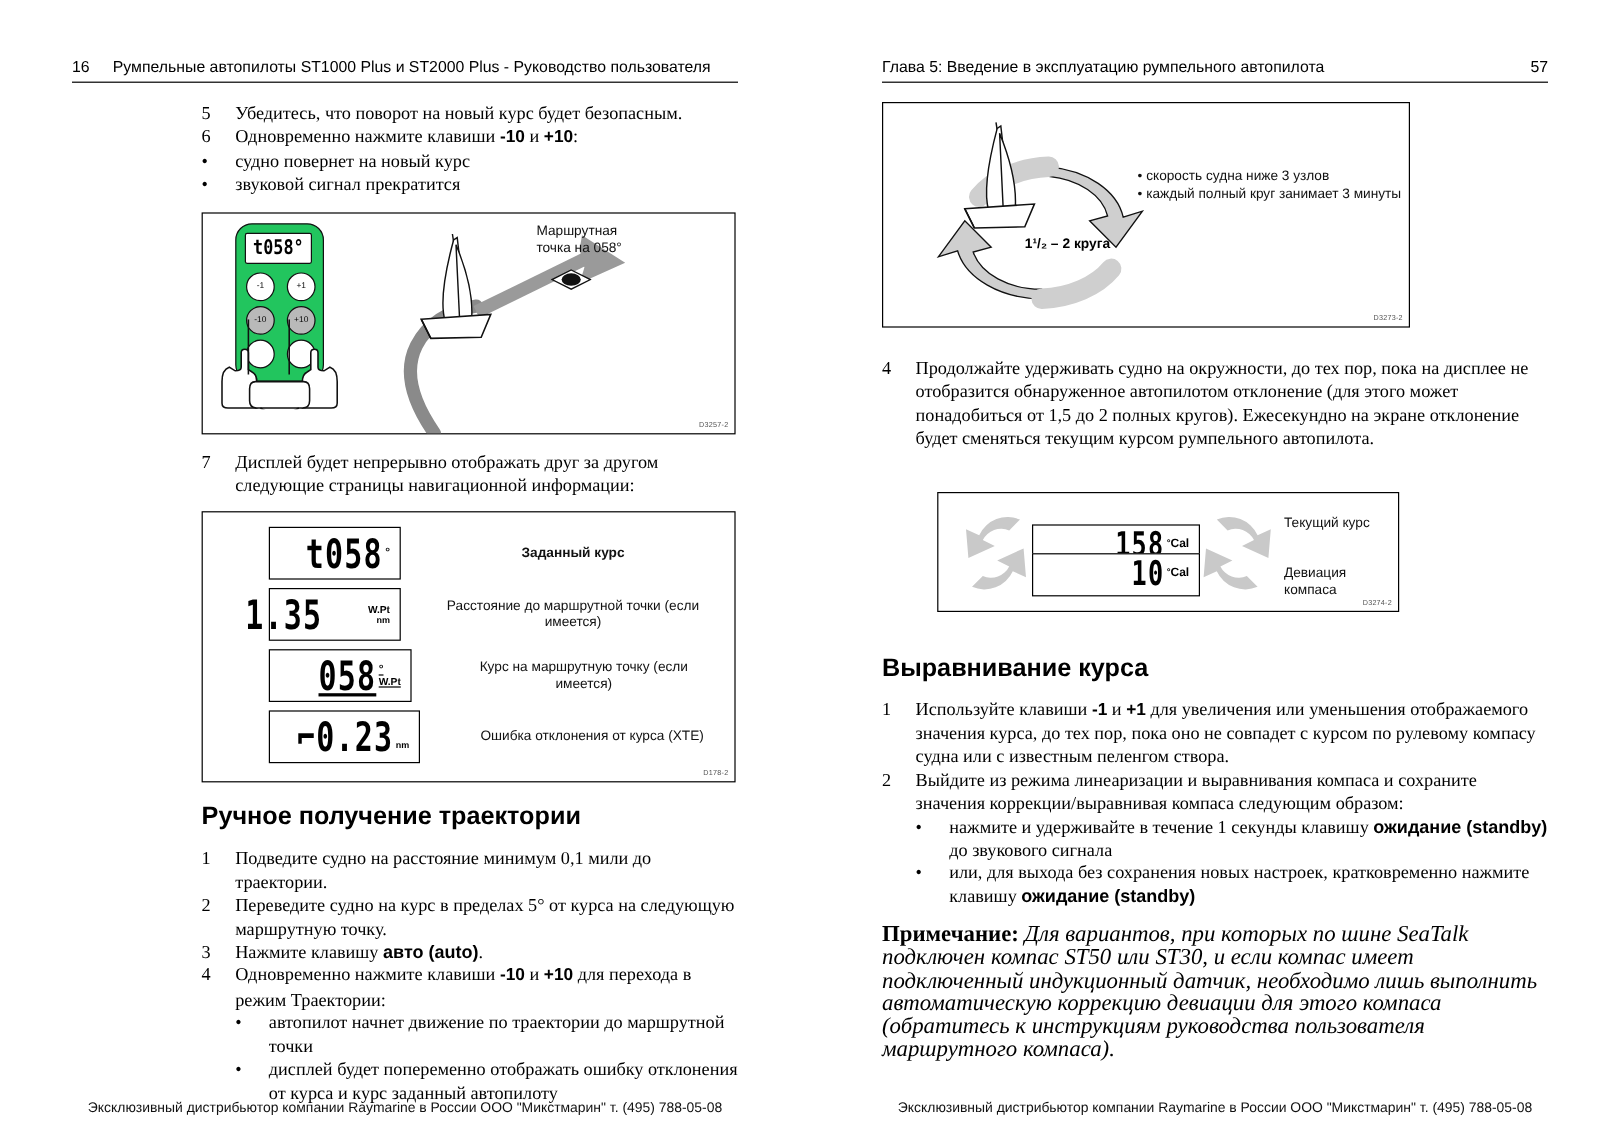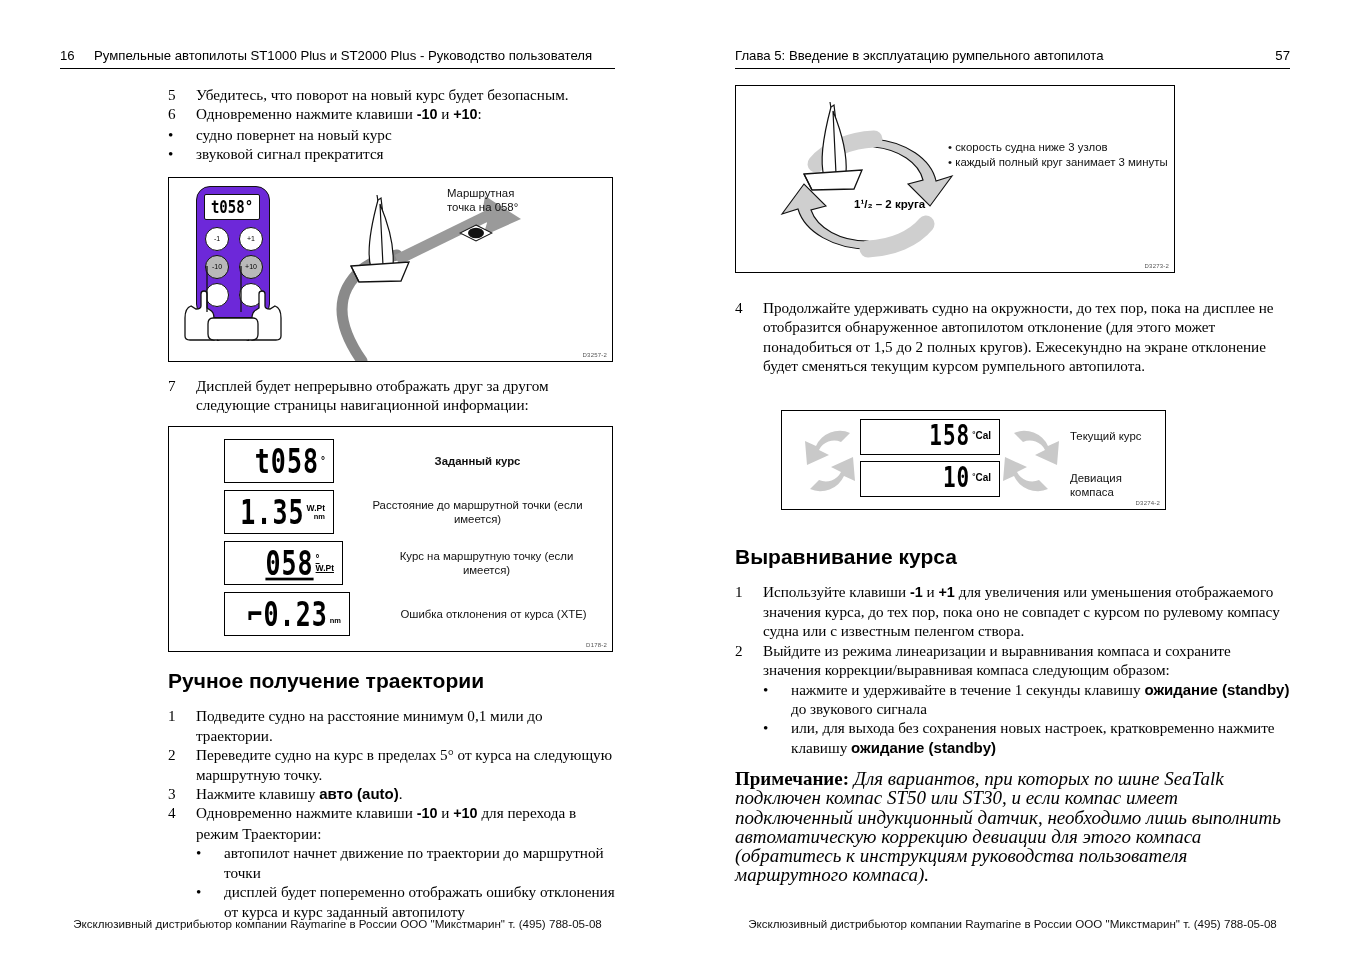--- a/index.html
+++ b/index.html
@@ -173,21 +173,21 @@
         <span class="bul">•</span>
         <span class="txt">судно повернет на новый курс</span>
       </div>
       <div class="bullet-item">
         <span class="bul">•</span>
         <span class="txt">звуковой сигнал прекратится</span>
       </div>
 
       <div class="figure" style="width:445px; height:185px; margin-top:13px;">
 
-        <div style="position:absolute; left:27px; top:8px; width:72px; height:130px; border:1.6px solid #111; border-radius:14px; background:#6d28d9;">
+        <div style="position:absolute; left:27px; top:8px; width:72px; height:130px; border:1.6px solid #111; border-radius:14px; background:#22c55e;">
           <div style="position:absolute; left:7px; top:7px; width:54px; height:24px; border:1.4px solid #111; border-radius:2px; background:#fff; display:flex; align-items:center; justify-content:center;">
             <span style="font-family:'DejaVu Sans Mono', monospace; font-weight:bold; font-size:14px; transform:scaleY(1.2); letter-spacing:0px;">t058°</span>
           </div>
           <div style="position:absolute; left:8px; top:40px; width:22px; height:22px; border:1.4px solid #111; border-radius:50%; background:#fff; display:flex; align-items:center; justify-content:center; font-family:'Liberation Sans',sans-serif; font-size:7px;">-1</div>
           <div style="position:absolute; left:42px; top:40px; width:22px; height:22px; border:1.4px solid #111; border-radius:50%; background:#fff; display:flex; align-items:center; justify-content:center; font-family:'Liberation Sans',sans-serif; font-size:7px;">+1</div>
           <div style="position:absolute; left:8px; top:68px; width:22px; height:22px; border:1.4px solid #111; border-radius:50%; background:#b9b9b9; display:flex; align-items:center; justify-content:center; font-family:'Liberation Sans',sans-serif; font-size:7px;">-10</div>
           <div style="position:absolute; left:42px; top:68px; width:22px; height:22px; border:1.4px solid #111; border-radius:50%; background:#b9b9b9; display:flex; align-items:center; justify-content:center; font-family:'Liberation Sans',sans-serif; font-size:7px;">+10</div>
           <div style="position:absolute; left:8px; top:96px; width:22px; height:22px; border:1.4px solid #111; border-radius:50%; background:#fff;"></div>
           <div style="position:absolute; left:42px; top:96px; width:22px; height:22px; border:1.4px solid #111; border-radius:50%; background:#fff;"></div>
         </div>
@@ -235,21 +235,21 @@
           <div class="lcd" style="margin-left:55px; width:110px; height:44px;">
             <span class="digits" style="font-size:25px;">t058</span>
             <span class="sup">
                 <span class="deg">°</span>
               </span>
           </div>
           <div class="fig-label" style="margin-left:36px; width:215px;font-weight:bold;">Заданный курс</div>
         </div>
 
         <div style="display:flex; align-items:center; margin-bottom:7px;">
-          <div class="lcd" style="margin-left:55px; width:110px; height:44px;">
+          <div class="lcd" style="margin-left:55px; width:110px; height:44px;gap:36px;">
             <span class="digits" style="font-size:25px;">1.35</span>
             <span class="sup">
                 <span style="font-size:8.5px;">W.Pt</span>
                 <span style="font-size:7.5px; align-self:flex-end;">nm</span>
               </span>
           </div>
           <div class="fig-label" style="margin-left:36px; width:215px;">Расстояние до маршрутной точки (если имеется)</div>
         </div>
 
         <div style="display:flex; align-items:center; margin-bottom:7px;">
@@ -346,21 +346,21 @@
       <div class="num-item" style="margin-top:25px;">
         <span class="num">4</span>
         <span class="txt">Продолжайте удерживать судно на окружности, до тех пор, пока на дисплее не отобразится обнаруженное автопилотом отклонение (для этого может понадобиться от 1,5 до 2 полных кругов). Ежесекундно на экране отклонение будет сменяться текущим курсом румпельного автопилота.</span>
       </div>
 
       <div class="figure" style="width:385px; height:100px; margin:34px 0 0 46px;">
         <svg style="position:absolute; left:18px; top:14px;" width="70" height="72" viewBox="0 0 70 72">
           <path d="M50 8 a26 26 0 0 0 -34 13 l-11 -5 l2 24 l22 -10 l-10 -5 a17 17 0 0 1 22 -8 z" fill="#c9c9c9"></path>
           <path d="M20 64 a26 26 0 0 0 34 -13 l11 5 l-2 -24 l-22 10 l10 5 a17 17 0 0 1 -22 8 z" fill="#c9c9c9" transform="translate(-10,0)"></path>
         </svg>
-        <div class="lcd" style="position:absolute; left:78px; top:8px; width:140px; height:36px;">
+        <div class="lcd" style="position:absolute; left:78px; top:26px; width:140px; height:36px;">
           <span class="digits" style="font-size:21px;">158</span>
           <span class="sup" style="flex-direction:row; align-items:flex-start;">
               <span style="font-size:8px;">°</span>
               <span style="font-size:10px;">Cal</span>
             </span>
         </div>
         <div class="lcd" style="position:absolute; left:78px; top:50px; width:140px; height:36px;">
           <span class="digits" style="font-size:21px;">10</span>
           <span class="sup" style="flex-direction:row; align-items:flex-start;">
               <span style="font-size:8px;">°</span>

